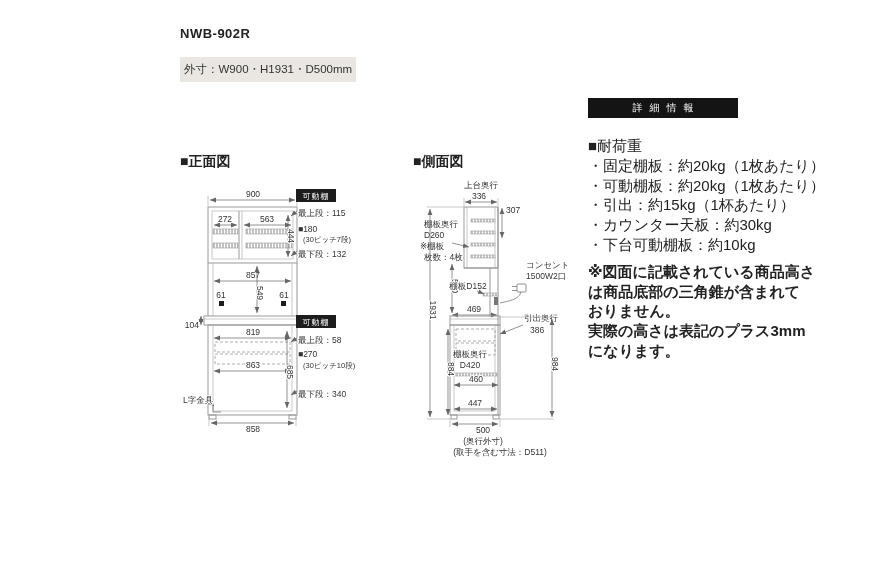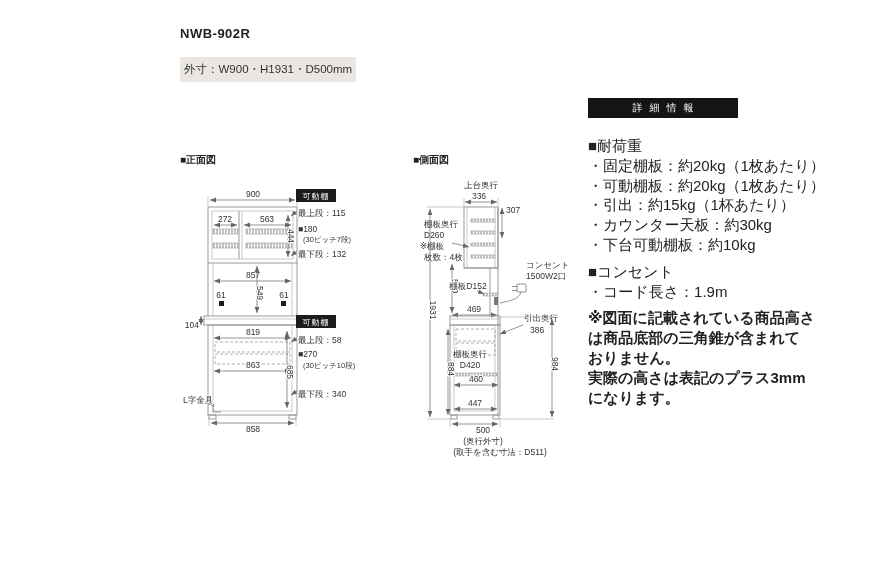--- a/index.html
+++ b/index.html
@@ -1,21 +1,21 @@
 <!DOCTYPE html>
 <html><head>
 <meta charset="utf-8">
 <style>
   html,body{margin:0;padding:0;}
   body{width:870px;height:580px;background:#ffffff;position:relative;overflow:hidden;
        font-family:"Liberation Sans","DejaVu Sans",sans-serif;color:#222;}
   .abs{position:absolute;}
   #model-title{left:180px;top:26px;font-size:13px;font-weight:700;letter-spacing:.5px;}
   #dims-badge{left:180px;top:57px;background:#eae7e3;font-size:11.5px;padding:5px 4px;color:#333;}
-  .view-heading{font-size:10px;font-weight:700;color:#222;}
+  .view-heading{font-size:14px;font-weight:700;color:#222;}
   #front-heading{left:180px;top:153px;}
   #side-heading{left:413px;top:153px;}
   #drawing-svg{position:absolute;left:0;top:0;}
   #drawing-svg text{font-family:"Liberation Sans","DejaVu Sans",sans-serif;font-size:8.5px;fill:#333;
       paint-order:stroke;stroke:#fff;stroke-width:2px;stroke-linejoin:round;}
   #drawing-svg text.small{font-size:7.5px;}
   #drawing-svg text.badge-text{fill:#fff;stroke:none;font-size:8px;letter-spacing:1px;}
   .outline{fill:none;stroke:#999;stroke-width:1;}
   .thin{fill:none;stroke:#b3b3b3;stroke-width:.7;}
   .dim{fill:none;stroke:#666;stroke-width:.7;}
@@ -252,24 +252,20 @@
 
   <div class="detail-section">
     <div class="detail-title">■耐荷重</div>
     <div class="detail-item">・固定棚板：約20kg（1枚あたり）</div>
     <div class="detail-item">・可動棚板：約20kg（1枚あたり）</div>
     <div class="detail-item">・引出：約15kg（1杯あたり）</div>
     <div class="detail-item">・カウンター天板：約30kg</div>
     <div class="detail-item">・下台可動棚板：約10kg</div>
   </div>
 
-  <div class="detail-section">
-    <div class="detail-title">■コンセント</div>
-    <div class="detail-item">・コード長さ：1.9m</div>
-  </div>
 
 
 
   <div class="detail-section note">
     <div class="detail-item">※図面に記載されている商品高さ</div>
     <div class="detail-item">は商品底部の三角錐が含まれて</div>
     <div class="detail-item">おりません。</div>
     <div class="detail-item">実際の高さは表記のプラス3mm</div>
     <div class="detail-item">になります。</div>
   </div>

